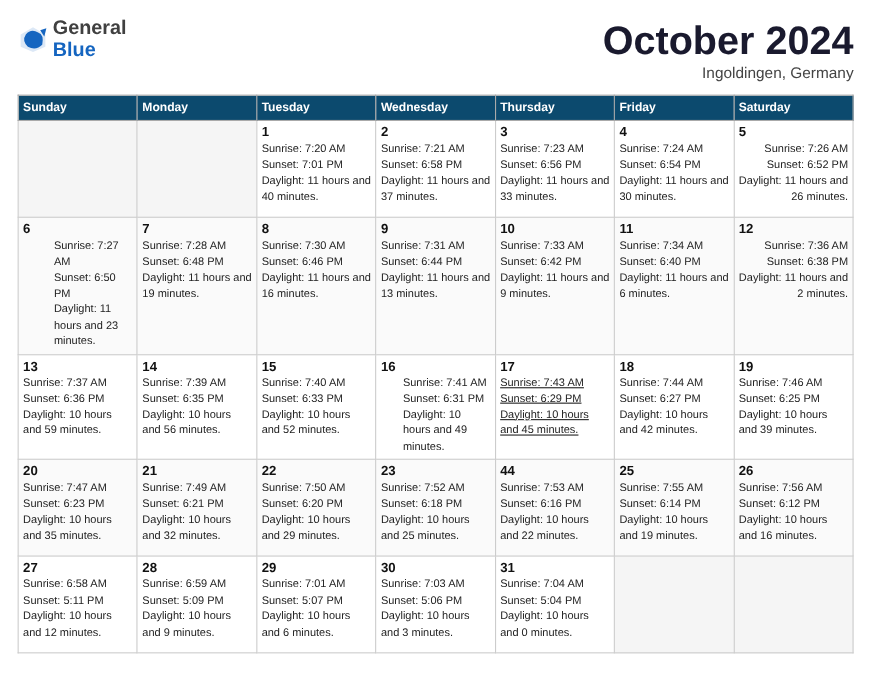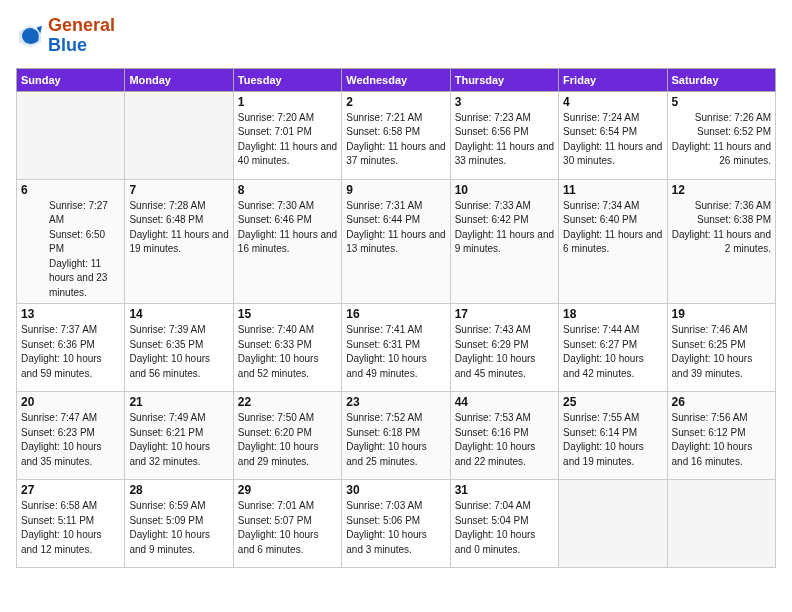--- a/index.html
+++ b/index.html
@@ -20,21 +20,21 @@
       display: flex;
       align-items: center;
     }
     .logo-text {
       font-size: 18px;
       font-weight: bold;
       color: #1a1a2e;
       line-height: 1.1;
     }
     .logo-text span {
-      color: #c2410c;
+      color: #404040;
     }
     .logo-icon {
       width: 28px;
       height: 28px;
       margin-right: 4px;
     }
     .title-block {
       text-align: right;
     }
     .month-title {
@@ -45,21 +45,21 @@
     .location {
       font-size: 14px;
       color: #444;
     }
     .calendar-table {
       width: 100%;
       border-collapse: collapse;
       font-size: 10.5px;
     }
     .calendar-table th {
-      background-color: #6d28d9;
+      background-color: #0c4a6e;
       color: #fff;
       padding: 5px 4px;
       text-align: left;
       font-size: 11px;
       font-weight: bold;
       border: 1px solid #aaa;
     }
     .calendar-table td {
       border: 1px solid #ccc;
       vertical-align: top;
@@ -96,20 +96,24 @@
       <rect x="0" y="0" width="30" height="30" fill="white"></rect>
       <polygon points="15,3 27,10 27,22 15,27 3,22 3,10" fill="#1565c0" opacity="0.15"></polygon>
       <path d="M20,8 Q26,10 24,20 Q18,26 10,22 Q4,16 8,10 Q13,4 20,8Z" fill="#1565c0"></path>
       <path d="M22,6 L28,4 L26,12Z" fill="#1565c0"></path>
     </svg>
     <div class="logo-text">
       <span>General</span><br>
       <span style="color:#1565c0">Blue</span>
     </div>
   </div>
+  <div class="title-block">
+    <div class="month-title">October 2024</div>
+    <div class="location">Ingoldingen, Germany</div>
+  </div>
 </div>
 
 <table class="calendar-table">
   <thead>
     <tr>
     <th>Sunday</th>
         <th>Monday</th>
         <th>Tuesday</th>
         <th>Wednesday</th>
         <th>Thursday</th>
@@ -210,27 +214,27 @@
 Daylight: 10 hours and 56 minutes.</div>
         </td>
         <td>
           <div class="day-num">15</div>
           <div class="day-detail" style="white-space: pre-line;">Sunrise: 7:40 AM
 Sunset: 6:33 PM
 Daylight: 10 hours and 52 minutes.</div>
         </td>
         <td>
           <div class="day-num">16</div>
-          <div class="day-detail" style="white-space: pre-line;">Sunrise: 7:41 AM
+          <div class="day-detail" style="white-space: pre-line; margin-left: 20px;">Sunrise: 7:41 AM
 Sunset: 6:31 PM
 Daylight: 10 hours and 49 minutes.</div>
         </td>
         <td>
           <div class="day-num">17</div>
-          <div class="day-detail" style="white-space: pre-line;">Sunrise: 7:43 AM
+          <div class="day-detail" style="white-space: pre-line; text-decoration: underline;">Sunrise: 7:43 AM
 Sunset: 6:29 PM
 Daylight: 10 hours and 45 minutes.</div>
         </td>
         <td>
           <div class="day-num">18</div>
           <div class="day-detail" style="white-space: pre-line;">Sunrise: 7:44 AM
 Sunset: 6:27 PM
 Daylight: 10 hours and 42 minutes.</div>
         </td>
         <td>

